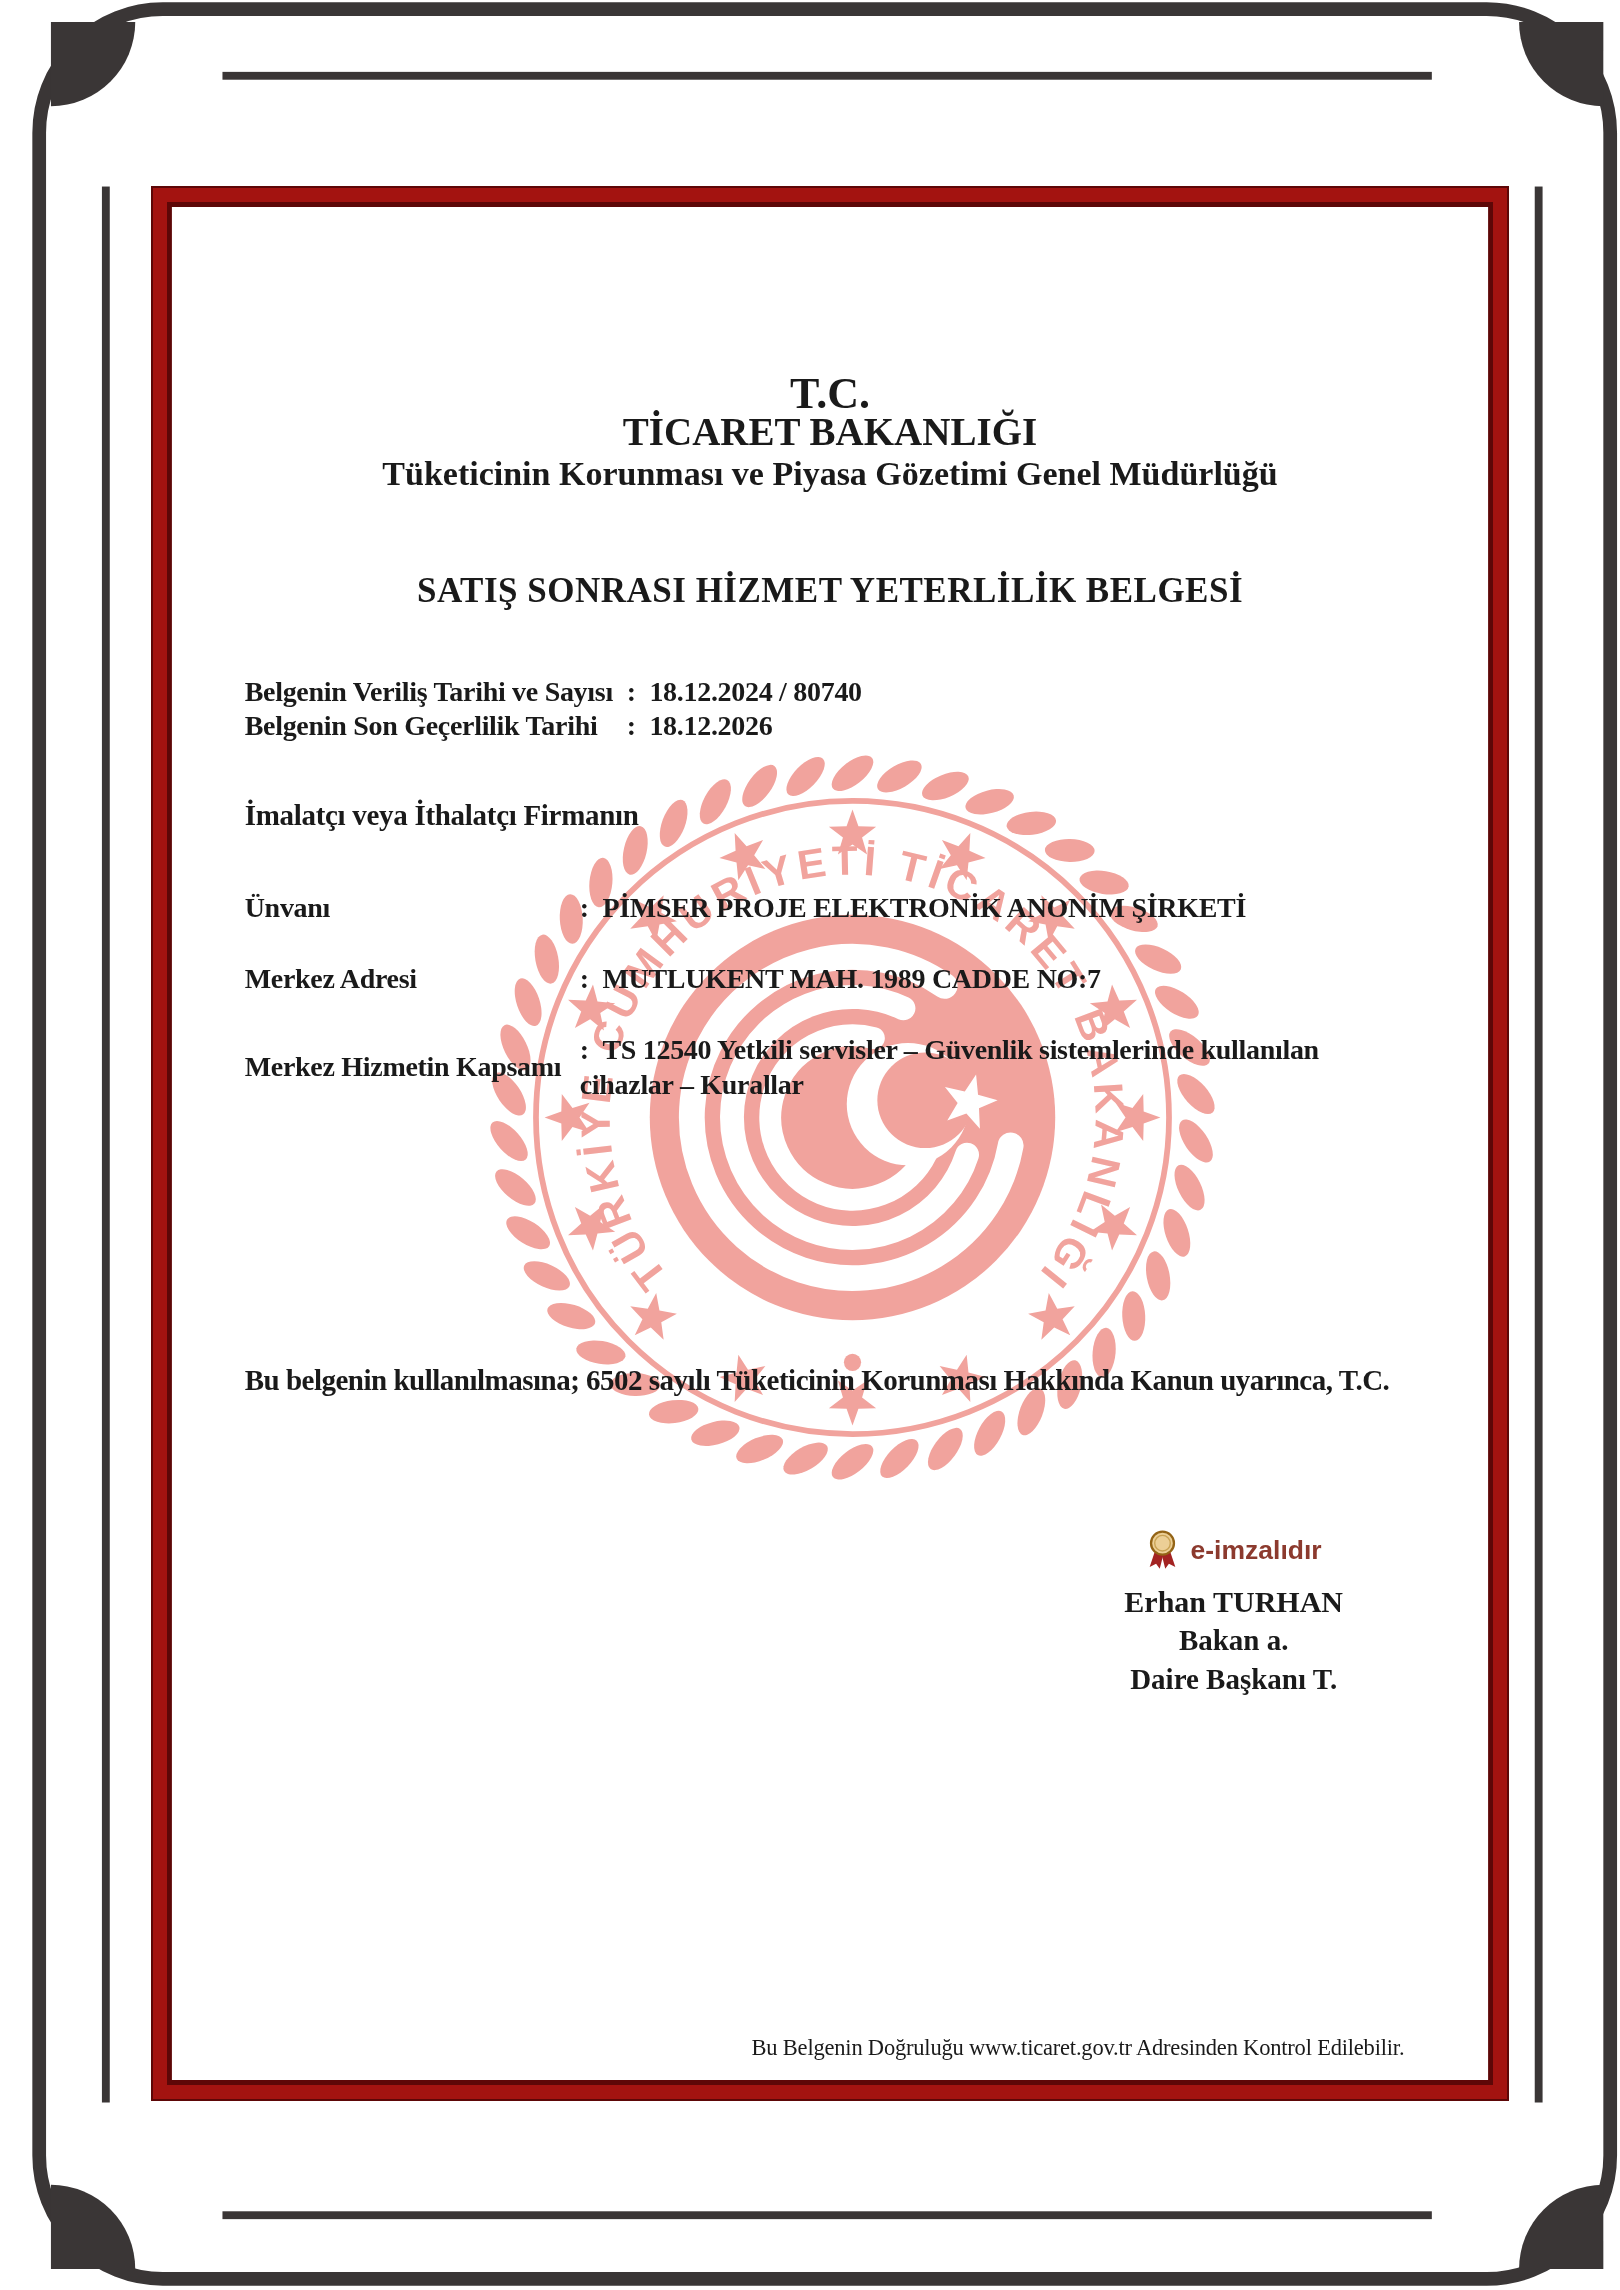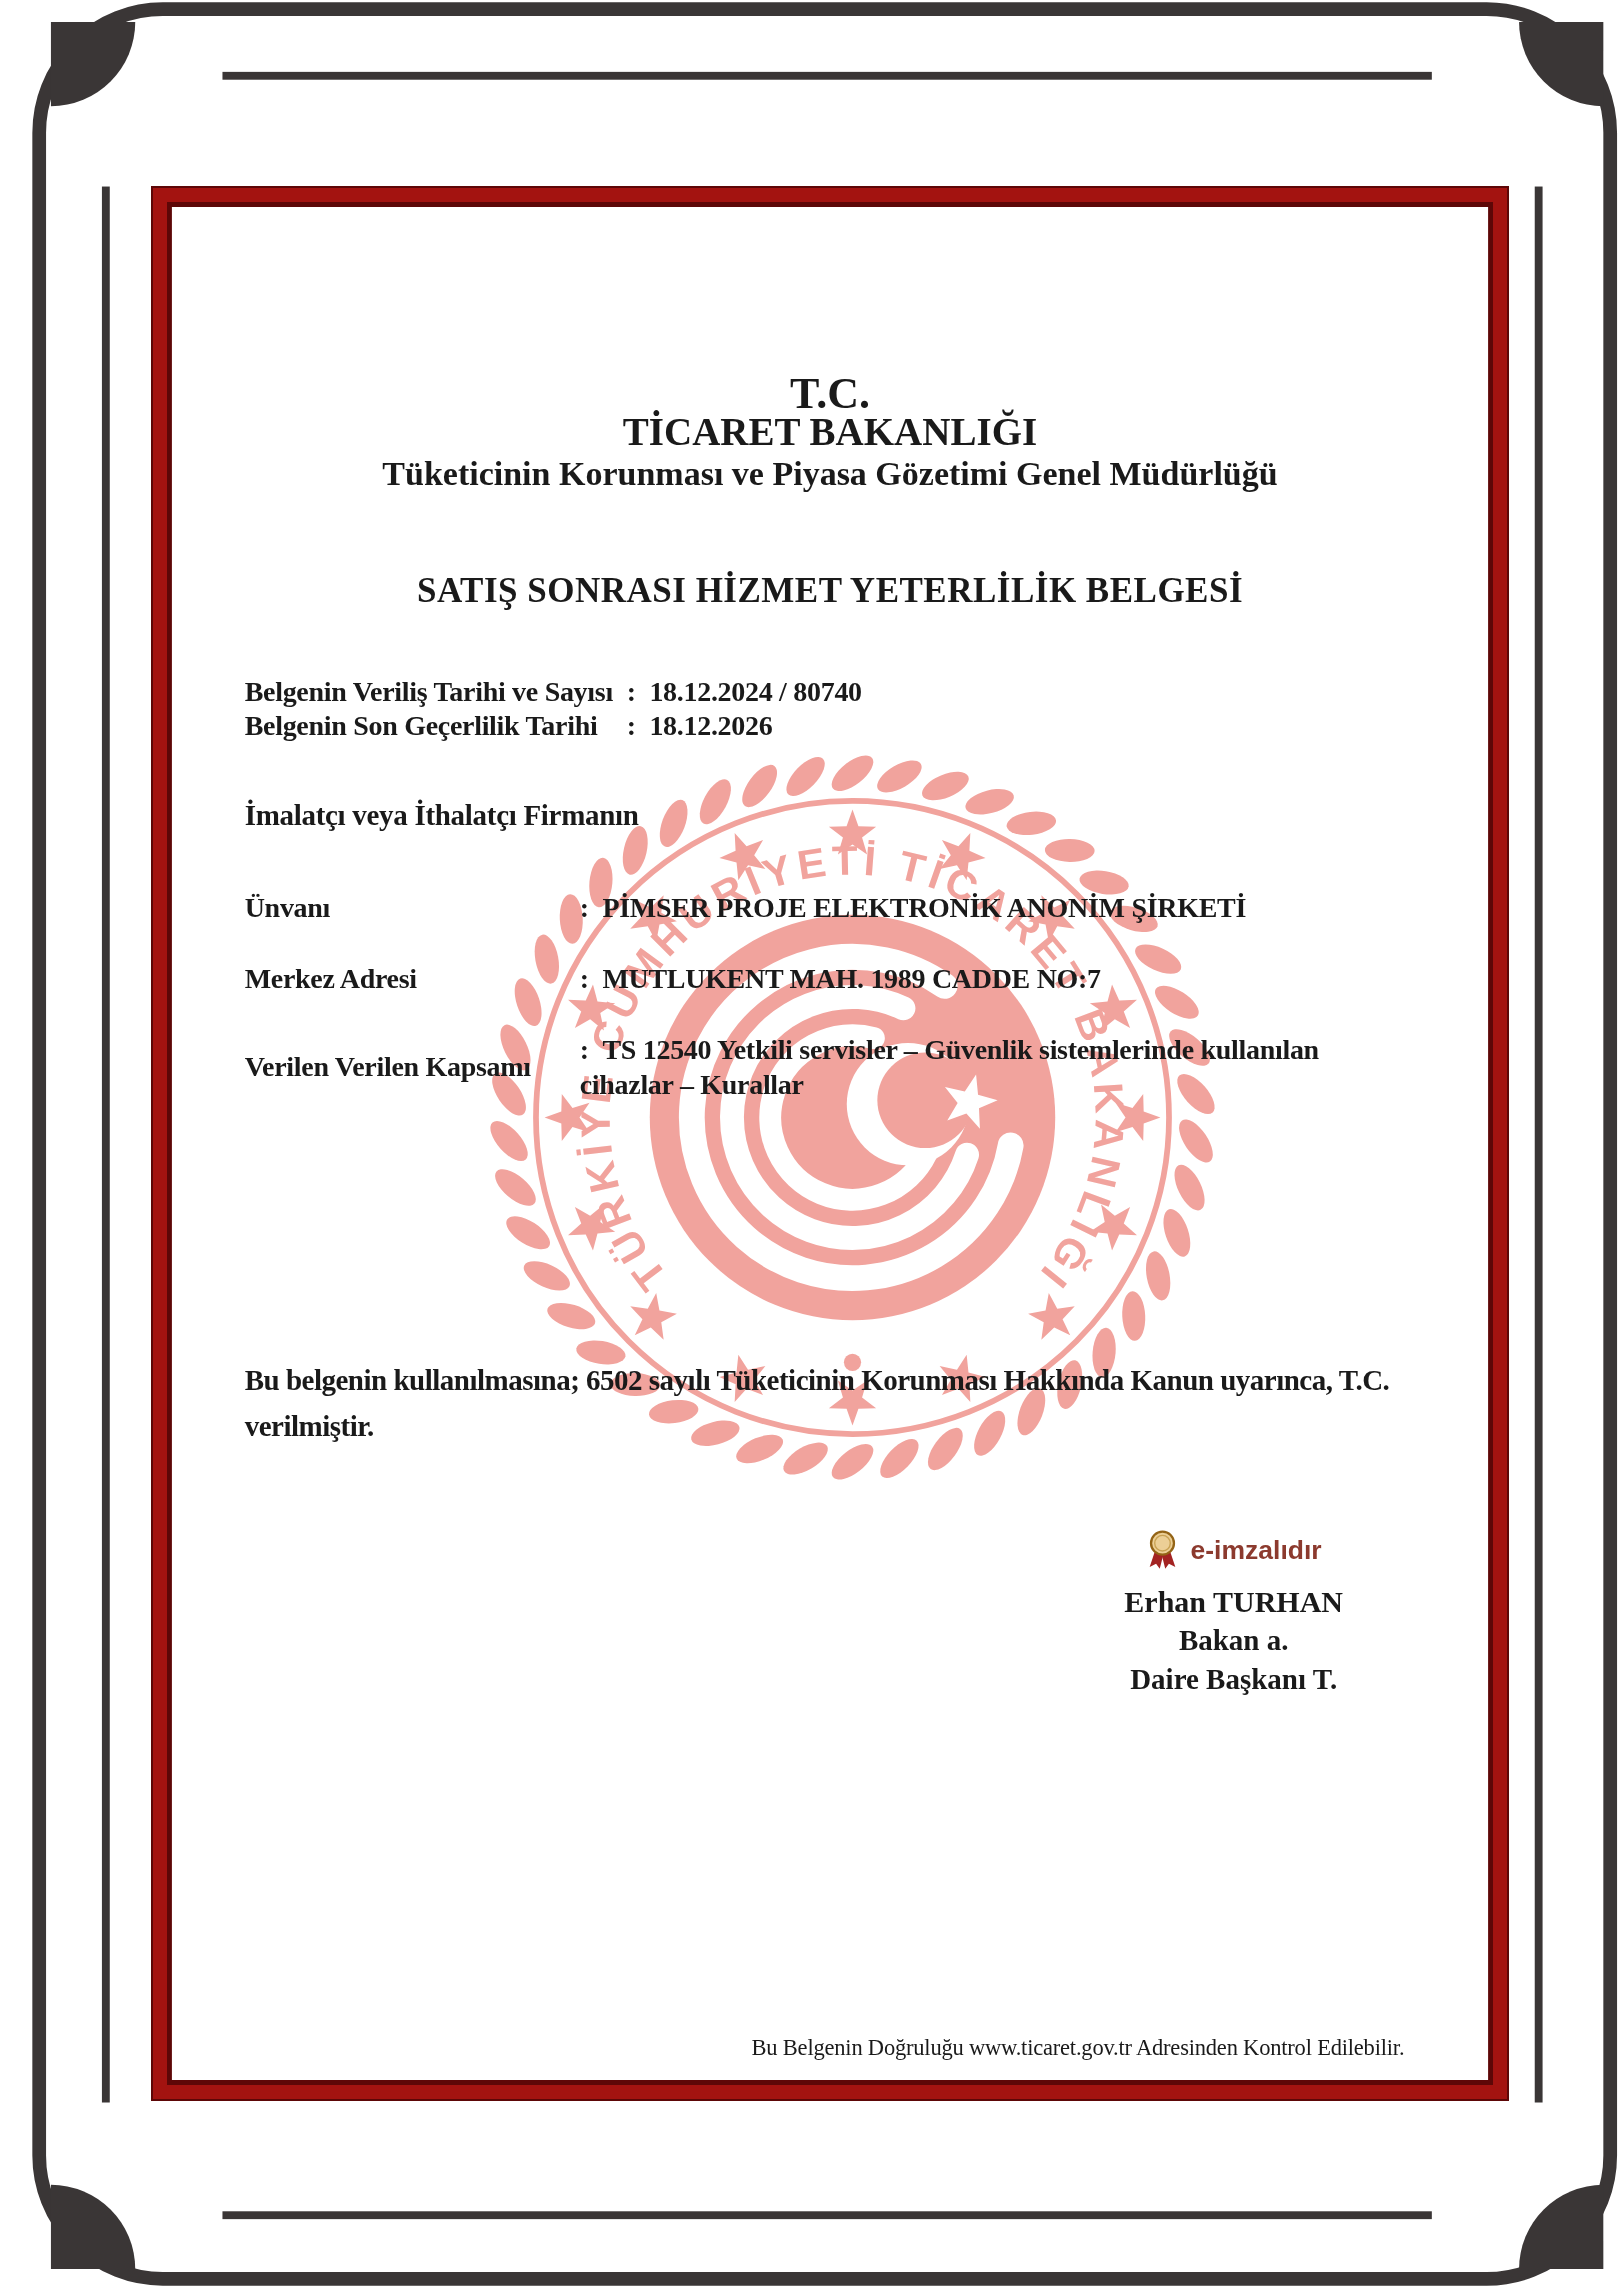--- a/index.html
+++ b/index.html
@@ -192,34 +192,33 @@
               </span>
           </div>
           <div class="firm-row">
             <span class="firm-label">Merkez Adresi</span>
             <span class="firm-line">
                 <span class="sep">:</span>
                 <span>MUTLUKENT MAH. 1989 CADDE NO:7</span>
               </span>
           </div>
           <div class="firm-row">
-            <span class="firm-label">Verilen Verilen Kapsamı</span>
+            <span class="firm-label">Merkez Hizmetin Kapsamı</span>
             <span>
               <div class="firm-line">
                   <span class="sep">:</span>
                   <span>TS 12540 Yetkili servisler – Güvenlik sistemlerinde kullanılan</span>
                 </div>
               <div class="firm-line">cihazlar – Kurallar</div>
             </span>
           </div>
         </div>
 
         <div class="block body-par">
           <div class="body-line">Bu belgenin kullanılmasına; 6502 sayılı Tüketicinin Korunması Hakkında Kanun uyarınca, T.C.</div>
-          <div class="body-line">verilmiştir.</div>
         </div>
 
         <div class="signature">
           <div class="esign-row">
             <svg width="33" height="41" viewBox="0 0 36 44">
               <path d="M10,22 L4,40 L11,36.5 L15,42 L19,26 Z" fill="var(--ribbon,#a32322)"></path>
               <path d="M26,22 L32,40 L25,36.5 L21,42 L17,26 Z" fill="var(--ribbon,#a32322)"></path>
               <circle cx="18" cy="14" r="12.5" fill="var(--gold,#eccf96)" stroke="var(--goldring,#946416)" stroke-width="2.5"></circle>
               <circle cx="18" cy="14" r="8.5" fill="none" stroke="#c9a254" stroke-width="1.5"></circle>
             </svg>

